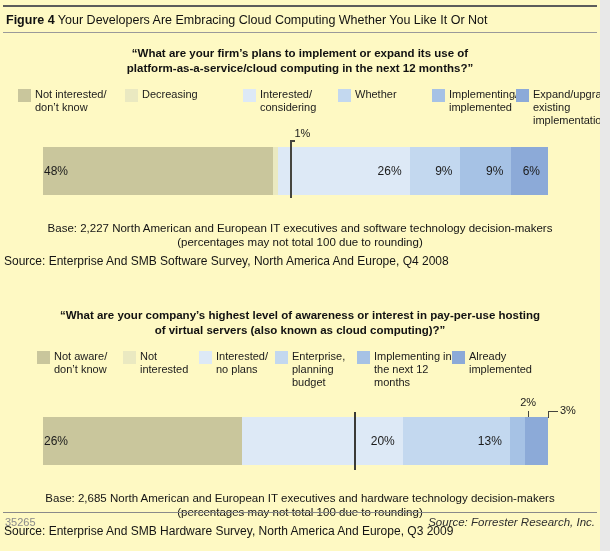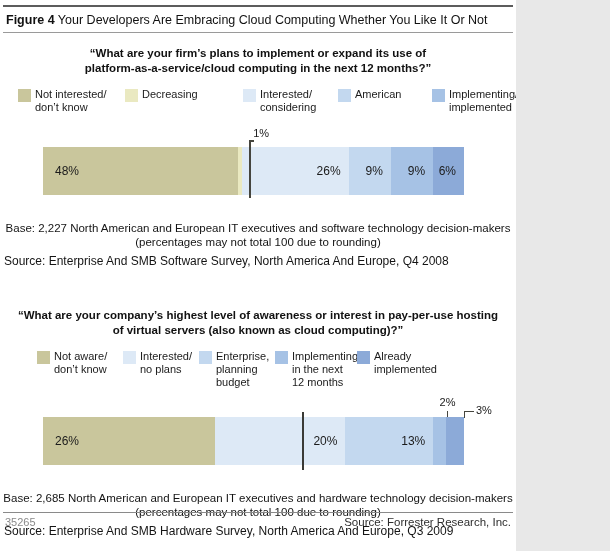--- a/index.html
+++ b/index.html
@@ -1,16 +1,16 @@
 <!DOCTYPE html>
 <html><head>
 <meta charset="utf-8">
 <style>
   html,body{margin:0;padding:0;background:#e8e8e8;}
-  .page{width:516px;height:551px;background:#ffffff;position:relative;
+  .page{width:600px;height:551px;background:#fef9c3;position:relative;
         font-family:"Liberation Sans","DejaVu Sans",sans-serif;color:#1b1b1b;overflow:hidden;}
   .rule-top{margin:5px 3px 0 3px;border-top:2px solid #5c5c5c;}
   .fig-title{padding:6px 6px 5px 6px;font-size:12.5px;color:#111;}
   .fig-title b{font-weight:bold;}
   .rule-sub{margin:0 3px;border-top:1px solid #9a9a9a;}
   .rule-foot{margin:0 3px;border-top:1px solid #8a8a8a;}
 
   .question{margin-top:13px;text-align:center;font-weight:bold;font-size:11.5px;line-height:15px;color:#111;}
   .q2{margin-top:40px;}
 
@@ -18,41 +18,41 @@
   .legend-1{grid-template-columns:107px 118px 95px 94px 84px 90px;padding-left:18px;}
   .legend-2{grid-template-columns:86px 76px 76px 82px 95px 110px;padding-left:37px;}
   .legend-item{display:flex;align-items:flex-start;}
   .swatch{width:13px;height:13px;flex:0 0 13px;margin:1px 4px 0 0;}
   .legend-label{min-width:0;}
 
   .bar-wrap{margin:20px 52px 0 43px;}
   .bw2{margin-top:28px;}
   .bar{display:flex;height:48px;position:relative;}
   .seg{display:flex;align-items:center;font-size:12px;color:#1b1b1b;min-width:0;}
-  .seg.align-left{justify-content:flex-start;padding-left:12px;text-align:center;}
+  .seg.align-left{justify-content:flex-start;padding-left:1px;text-align:center;}
   .seg.align-right{justify-content:flex-end;padding-right:8px;}
 
   .callout{position:absolute;z-index:3;}
   .co-label{position:absolute;font-size:11px;color:#1b1b1b;white-space:nowrap;}
   .co-line-through{top:-7px;height:58px;width:1.5px;background:#45453e;}
   .co-line-through::before{content:"";position:absolute;width:4px;height:1.5px;background:#45453e;left:1px;top:0;}
   .co-line-through .co-label{left:4px;top:-13px;}
   .co-tick-above{top:-6px;height:6px;width:1px;background:#45453e;}
   .co-tick-above .co-label{left:50%;transform:translateX(-50%);top:-15px;}
   .co-bracket-right{top:-6px;height:6px;width:9px;border-left:1.5px solid #45453e;border-top:1.5px solid #45453e;}
   .co-bracket-right .co-label{left:11px;top:-8px;}
   .divider{position:absolute;top:-5px;height:58px;width:1.5px;background:#3a3a36;z-index:2;}
 
   .base{margin-top:26px;text-align:center;font-size:11.5px;line-height:14px;color:#141414;}
   .src{margin-top:5px;padding-left:4px;font-size:12px;color:#141414;}
 
   .footer{position:absolute;left:0;right:0;top:512px;}
   .footer-row{display:flex;justify-content:space-between;padding:3px 5px 0 5px;}
   .doc-num{font-size:11px;color:#8a8a8a;}
-  .foot-src{font-size:11.5px;color:#2e2e2e;}
+  .foot-src{font-size:11.5px;color:#2e2e2e;font-style:italic;}
 </style>
 </head>
 <body>
 
 <div class="page">
 
   <div class="rule-top"></div>
   <div class="fig-title"><b>Figure 4</b><span> Your Developers Are Embracing Cloud Computing Whether You Like It Or Not</span></div>
   <div class="rule-sub"></div>
 
@@ -70,21 +70,21 @@
       <div class="legend-item">
           <span class="swatch" style="background-color: rgb(234, 233, 193);"></span>
           <span class="legend-label">Decreasing</span>
         </div>
       <div class="legend-item">
           <span class="swatch" style="background-color: rgb(221, 233, 246);"></span>
           <span class="legend-label">Interested/ considering</span>
         </div>
       <div class="legend-item">
           <span class="swatch" style="background-color: rgb(195, 216, 239);"></span>
-          <span class="legend-label">American</span>
+          <span class="legend-label">Whether</span>
         </div>
       <div class="legend-item">
           <span class="swatch" style="background-color: rgb(166, 194, 229);"></span>
           <span class="legend-label">Implementing/ implemented</span>
         </div>
       <div class="legend-item">
           <span class="swatch" style="background-color: rgb(140, 170, 216);"></span>
           <span class="legend-label">Expand/upgrade existing implementation</span>
         </div>
     </div>
@@ -113,20 +113,24 @@
   <div class="section">
     <div class="question q2">
       <div>“What are your company’s highest level of awareness or interest in pay-per-use hosting</div>
       <div>of virtual servers (also known as cloud computing)?”</div>
     </div>
 
     <div class="legend legend-2">
       <div class="legend-item">
           <span class="swatch" style="background-color: rgb(201, 198, 156);"></span>
           <span class="legend-label">Not aware/ don’t know</span>
+        </div>
+      <div class="legend-item">
+          <span class="swatch" style="background-color: rgb(234, 233, 193);"></span>
+          <span class="legend-label">Not interested</span>
         </div>
       <div class="legend-item">
           <span class="swatch" style="background-color: rgb(221, 233, 246);"></span>
           <span class="legend-label">Interested/ no plans</span>
         </div>
       <div class="legend-item">
           <span class="swatch" style="background-color: rgb(195, 216, 239);"></span>
           <span class="legend-label">Enterprise, planning budget</span>
         </div>
       <div class="legend-item">

